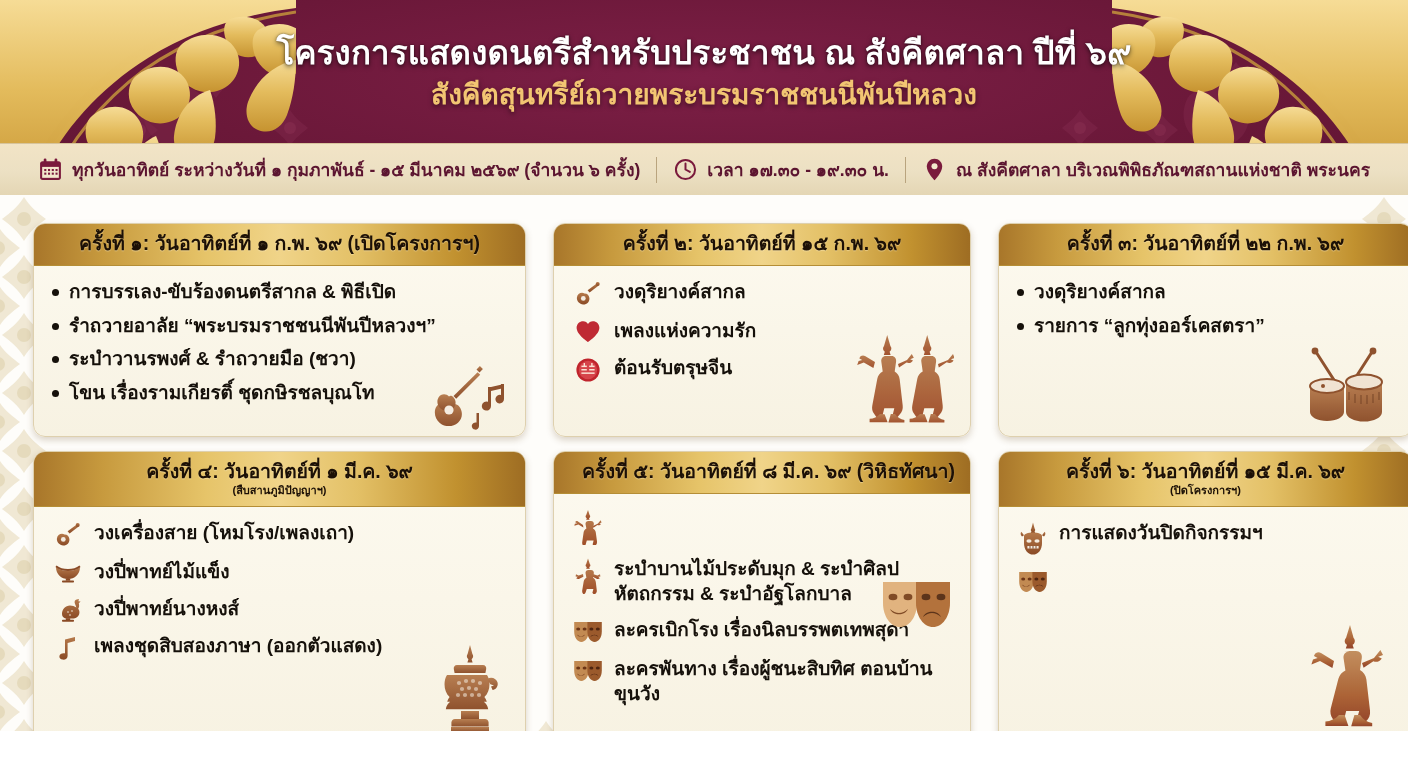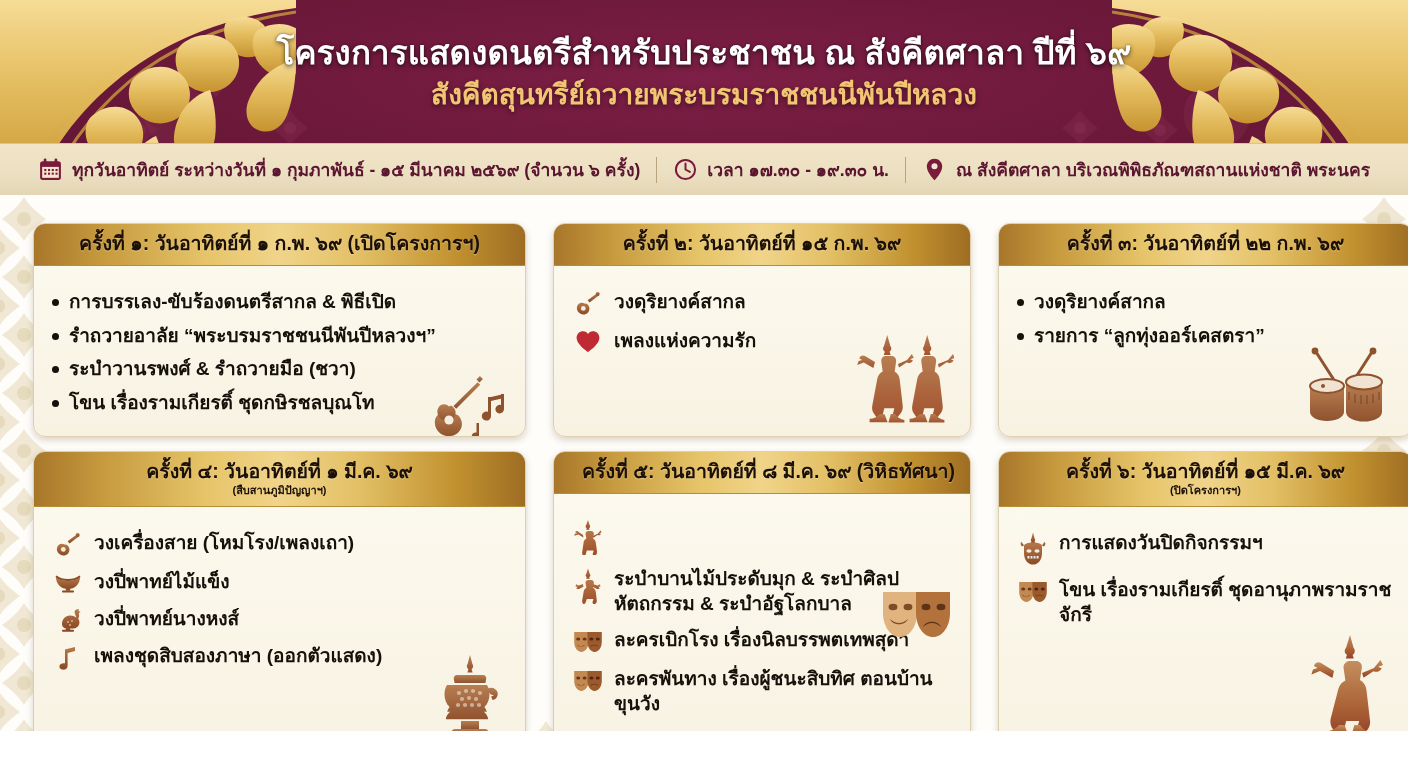--- a/index.html
+++ b/index.html
@@ -126,21 +126,20 @@
     text-shadow:0 1px 1px rgba(255,240,200,.45);
   }
   .card-head-line2 {
     font-size:11px; font-weight:bold; color:#1c1006;
     line-height:1.2; white-space:nowrap;
   }
   .card-body {
     flex:1;
     padding:14px 16px 26px 18px;
     position:relative;
-    margin-top:10px;
   }
   .bullet-list { list-style:none; display:flex; flex-direction:column; }
   .bullet-list.gap-a li { margin-bottom:9px; }
   .bullet-list.gap-b li { margin-bottom:12px; }
   .bullet-list li {
     display:flex; align-items:flex-start; gap:10px;
     font-size:19px; font-weight:bold; color:#15100a;
     line-height:1.3;
   }
   .dot {
@@ -425,20 +424,38 @@
               <span class="li-text">วงดุริยางค์สากล</span>
             </li>
             <li>
               <span class="li-ico">
                 <svg width="26" height="24" viewBox="0 0 26 24">
                   <path d="M13 22 C13 22 1.6 14.6 1.6 7.7 C1.6 3.9 4.6 1.2 8.1 1.2 c2.3 0 4 1.2 4.9 2.9 c0.9 -1.7 2.6 -2.9 4.9 -2.9 c3.5 0 6.5 2.7 6.5 6.5 C24.4 14.6 13 22 13 22 z" fill="#bf2a34"></path>
                 </svg>
               </span>
               <span class="li-text">เพลงแห่งความรัก</span>
             </li>
+            <li>
+              <span class="li-ico">
+                <svg width="26" height="26" viewBox="0 0 26 26">
+                  <circle cx="13" cy="13" r="11.6" fill="#c0242c"></circle>
+                  <circle cx="13" cy="13" r="9.2" fill="#d6444a"></circle>
+                  <g fill="#fff0e0" opacity=".92">
+                    <rect x="6.4" y="8.6" width="5.4" height="1.5"></rect>
+                    <rect x="14.2" y="8.6" width="5.4" height="1.5"></rect>
+                    <rect x="6.4" y="12" width="5.4" height="1.5"></rect>
+                    <rect x="14.2" y="12" width="5.4" height="1.5"></rect>
+                    <rect x="6.4" y="15.4" width="13.2" height="1.5"></rect>
+                    <rect x="8.6" y="6" width="1.4" height="4"></rect>
+                    <rect x="16.2" y="6" width="1.4" height="4"></rect>
+                  </g>
+                </svg>
+              </span>
+              <span class="li-text">ต้อนรับตรุษจีน</span>
+            </li>
           </ul>
           <svg class="card-art c2" width="104" height="98" viewBox="0 0 104 98">
             <g fill="url(#dancerg)">
 
               <path d="M34 12 l3.2 -11 l3.2 11 c1.6 1.8 1.2 4.5 -0.8 5.8 l1 3.2 l-6.8 0 l1 -3.2 c-2 -1.3 -2.4 -4 -0.8 -5.8 z"></path>
               <path d="M33.5 22 h8 c3.2 0 5 2.6 4.6 5.6 l-1.4 10 c2.8 1.6 4.6 4.4 5 7.8 l3 26 c0.4 3.4 -0.6 6.4 -2.6 8.6 l-3 3.4 c-1.4 1.6 -3.4 2 -5 1 l-0.2 -0.2 l2.4 -10 l-10 0 l-2.6 10.6 c-1.8 0.8 -3.8 0.2 -5 -1.4 l-2.6 -3.6 c-1.8 -2.4 -2.4 -5.4 -1.8 -8.4 l5 -26.6 c0.6 -3.2 2.6 -5.8 5.4 -7.2 l-1.4 -10 c-0.4 -3 1.4 -5.6 4.6 -5.6 z"></path>
               <path d="M25 28 l-10 -6 c-2 -1.2 -4.6 -0.4 -5.4 1.8 l-0.2 0.6 l2.8 1.6 l-3.6 1 l-1.4 4 l6.6 -2.4 l9.6 5.4 z"></path>
               <path d="M48 30 l9 -4 l4.8 -6 l2 3.8 l-3.6 1.4 l2.8 1.2 l-0.6 0.8 c-1.4 1.8 -3.8 2.4 -5.8 1.4 l-7.6 5 z"></path>
               <path d="M30 80 c-2.8 3 -6.4 4.6 -10.4 4.8 l0 3.4 l18 0 l-3 -8 z"></path>
               <path d="M45 80 c2.4 3.4 5.6 5.4 9.4 6 l0 2.4 l-16 0 l2.4 -8.4 z"></path>
@@ -709,21 +726,20 @@
                     <path d="M5 15.6 c2.6 2.4 5.4 2.4 8 0 c-1.2 3 -6.8 3 -8 0 z"></path>
                   </g>
                   <path d="M15.4 3 h14.4 v9.6 c0 6 -3.2 10.4 -7.2 10.4 s-7.2 -4.4 -7.2 -10.4 z" fill="#9b5a2c"></path>
                   <g fill="#4e2510">
                     <ellipse cx="19.4" cy="10" rx="2" ry="1.5"></ellipse>
                       <ellipse cx="25.8" cy="10" rx="2" ry="1.5"></ellipse>
                     <path d="M18.4 18 c2.6 -2.4 5.4 -2.4 8 0 c-1.2 -3 -6.8 -3 -8 0 z"></path>
                   </g>
                 </svg>
               </span>
-              <span class="li-text">โขน เรื่องรามเกียรติ์ ชุดอานุภาพรามราชจักรี</span>
             </li>
           </ul>
           <svg class="card-art c6" width="92" height="116" viewBox="0 0 92 116">
             <g fill="url(#bigdancerg)">
               <path d="M52 2 l3.6 13 c2 2 1.6 5.4 -1 6.8 l1.2 3.8 h-8 l1.2 -3.8 c-2.6 -1.4 -3 -4.8 -1 -6.8 z"></path>
               <path d="M46 28 h12 c4 0 6.4 3.2 5.8 7 l-1.8 12 c3.6 2 5.8 5.4 6.4 9.4 l3.6 31 c0.6 4.4 -1 8.4 -4.2 11 l-4 3.2 c-1.8 1.4 -4.2 1.2 -5.8 -0.6 l-0.4 -0.4 l3.6 -12.6 h-13 l-3.4 13.2 c-2.2 1.6 -5.2 1.2 -6.8 -1 l-3 -4 c-2.4 -3.2 -3.2 -7.2 -2.2 -11 l7.6 -29.4 c1 -3.8 3.6 -6.8 7 -8.4 l-1.8 -12 c-0.6 -3.8 1.8 -7 5.8 -7 z"></path>
               <path d="M36 38 l-13 -8 c-2.4 -1.6 -5.6 -0.6 -6.6 2 l-0.4 1 l3.6 2 l-4.6 1.4 l-1.6 5 l8.6 -3.4 l12.4 7 z"></path>
               <path d="M64 40 l12 -5 l6.4 -8 l2.6 5 l-4.8 1.8 l3.6 1.6 l-0.8 1 c-1.8 2.4 -5 3 -7.6 1.8 l-9.8 6.6 z"></path>
               <path d="M41 92 c-3.6 4 -8.4 6.2 -13.6 6.4 l0 4.6 l23 0 l-3.8 -11 z"></path>
               <path d="M62 92 c3 4.6 7.2 7.2 12.2 8 l0 3.2 l-21 0 l3.2 -11.2 z"></path>

